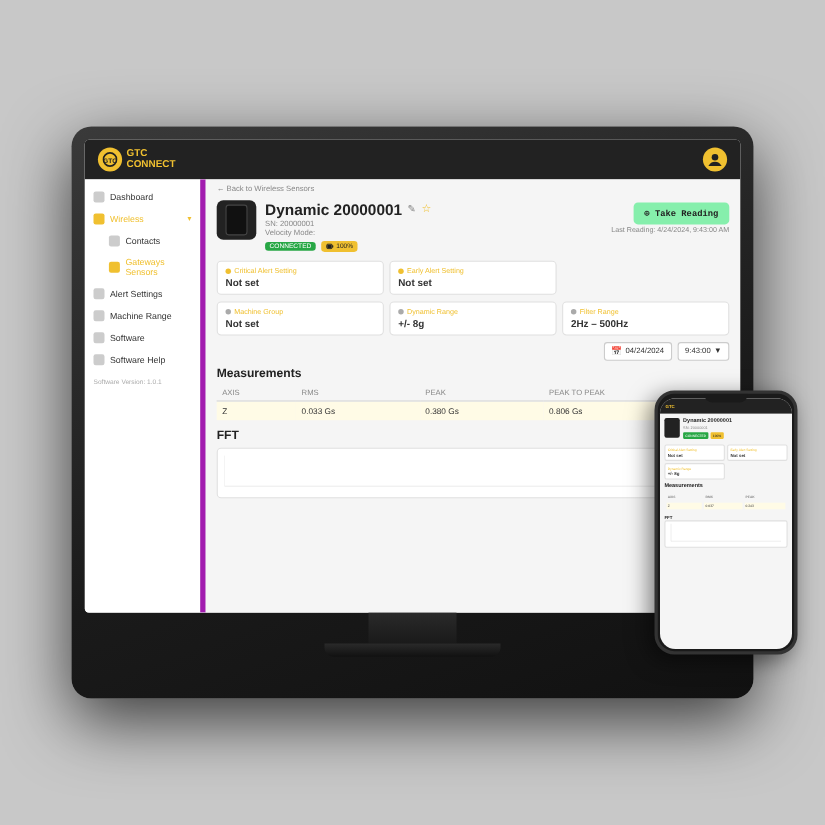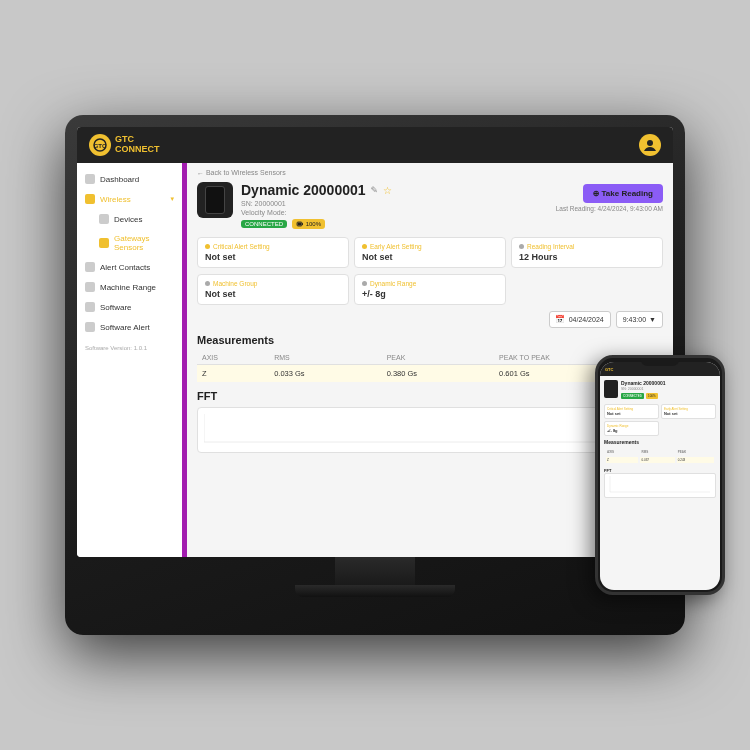--- a/index.html
+++ b/index.html
@@ -203,32 +203,33 @@
       border-radius: 3px;
     }
     .badge-battery {
       background: #f0c030;
       color: #222;
       font-size: 6px;
       padding: 1px 4px;
       border-radius: 3px;
     }
     .take-reading-btn {
-      background: #8b5cf6;
+      background: #86efac;
       color: #222;
       border: none;
       padding: 5px 10px;
       border-radius: 4px;
       font-size: 8px;
       font-weight: bold;
       cursor: pointer;
       white-space: nowrap;
       margin-left: auto;
       align-self: flex-start;
       margin-top: 2px;
+      font-family: Liberation Mono, monospace;
     }
     .last-reading {
       font-size: 6.5px;
       color: #888;
       text-align: right;
       margin-top: 2px;
     }
     .device-header-right {
       display: flex;
       flex-direction: column;
@@ -428,41 +429,41 @@
             <div class="s-icon"></div>
             <span>Dashboard</span>
           </div>
           <div class="sidebar-item active">
             <div class="s-icon"></div>
             <span>Wireless</span>
             <span style="margin-left:auto;font-size:7px;">▾</span>
           </div>
           <div class="sidebar-item sidebar-sub">
             <div class="s-icon"></div>
-            <span>Devices</span>
+            <span>Contacts</span>
           </div>
           <div class="sidebar-item active sidebar-sub">
             <div class="s-icon"></div>
             <span>Gateways Sensors</span>
           </div>
           <div class="sidebar-item">
             <div class="s-icon"></div>
-            <span>Alert Contacts</span>
+            <span>Alert Settings</span>
           </div>
           <div class="sidebar-item">
             <div class="s-icon"></div>
             <span>Machine Range</span>
           </div>
           <div class="sidebar-item">
             <div class="s-icon"></div>
             <span>Software</span>
           </div>
           <div class="sidebar-item">
             <div class="s-icon"></div>
-            <span>Software Alert</span>
+            <span>Software Help</span>
           </div>
           <div class="sidebar-version">Software Version: 1.0.1</div>
         </div>
 
         <div class="main-content">
           <div class="back-link">← Back to Wireless Sensors</div>
 
           <div class="device-header">
             <div class="device-icon">
               <div class="device-icon-inner"></div>
@@ -501,43 +502,43 @@
               </div>
               <div class="info-card-value">Not set</div>
             </div>
             <div class="info-card">
               <div class="info-card-label">
                 <div class="dot"></div>
                 <span>Early Alert Setting</span>
               </div>
               <div class="info-card-value">Not set</div>
             </div>
-            <div class="info-card">
-              <div class="info-card-label">
-                <div class="dot" style="background:#aaa;"></div>
-                <span>Reading Interval</span>
-              </div>
-              <div class="info-card-value">12 Hours</div>
-            </div>
           </div>
 
           <div class="info-cards">
             <div class="info-card">
               <div class="info-card-label">
                 <div class="dot" style="background:#aaa;"></div>
                 <span>Machine Group</span>
               </div>
               <div class="info-card-value">Not set</div>
             </div>
             <div class="info-card">
               <div class="info-card-label">
                 <div class="dot" style="background:#aaa;"></div>
                 <span>Dynamic Range</span>
               </div>
               <div class="info-card-value">+/- 8g</div>
+            </div>
+            <div class="info-card">
+              <div class="info-card-label">
+                <div class="dot" style="background:#aaa;"></div>
+                <span>Filter Range</span>
+              </div>
+              <div class="info-card-value">2Hz – 500Hz</div>
             </div>
           </div>
 
           <div class="datetime-row">
             <div class="datetime-picker">
               <span class="cal-icon">📅</span>
               <span>04/24/2024</span>
             </div>
             <div class="datetime-picker">
               <span>9:43:00</span>
@@ -554,21 +555,21 @@
                   <th>RMS</th>
                   <th>PEAK</th>
                   <th>PEAK TO PEAK</th>
                 </tr>
               </thead>
               <tbody>
                 <tr class="highlighted">
                   <td>Z</td>
                   <td>0.033 Gs</td>
                   <td>0.380 Gs</td>
-                  <td>0.601 Gs</td>
+                  <td>0.806 Gs</td>
                 </tr>
               </tbody>
             </table>
           </div>
 
           <div>
             <div class="section-title">FFT</div>
             <div class="fft-section">
               <svg width="100%" height="30" viewBox="0 0 300 30" preserveAspectRatio="none">
                 <line x1="0" y1="28" x2="300" y2="28" stroke="#e0e0e0" stroke-width="0.5"></line>

